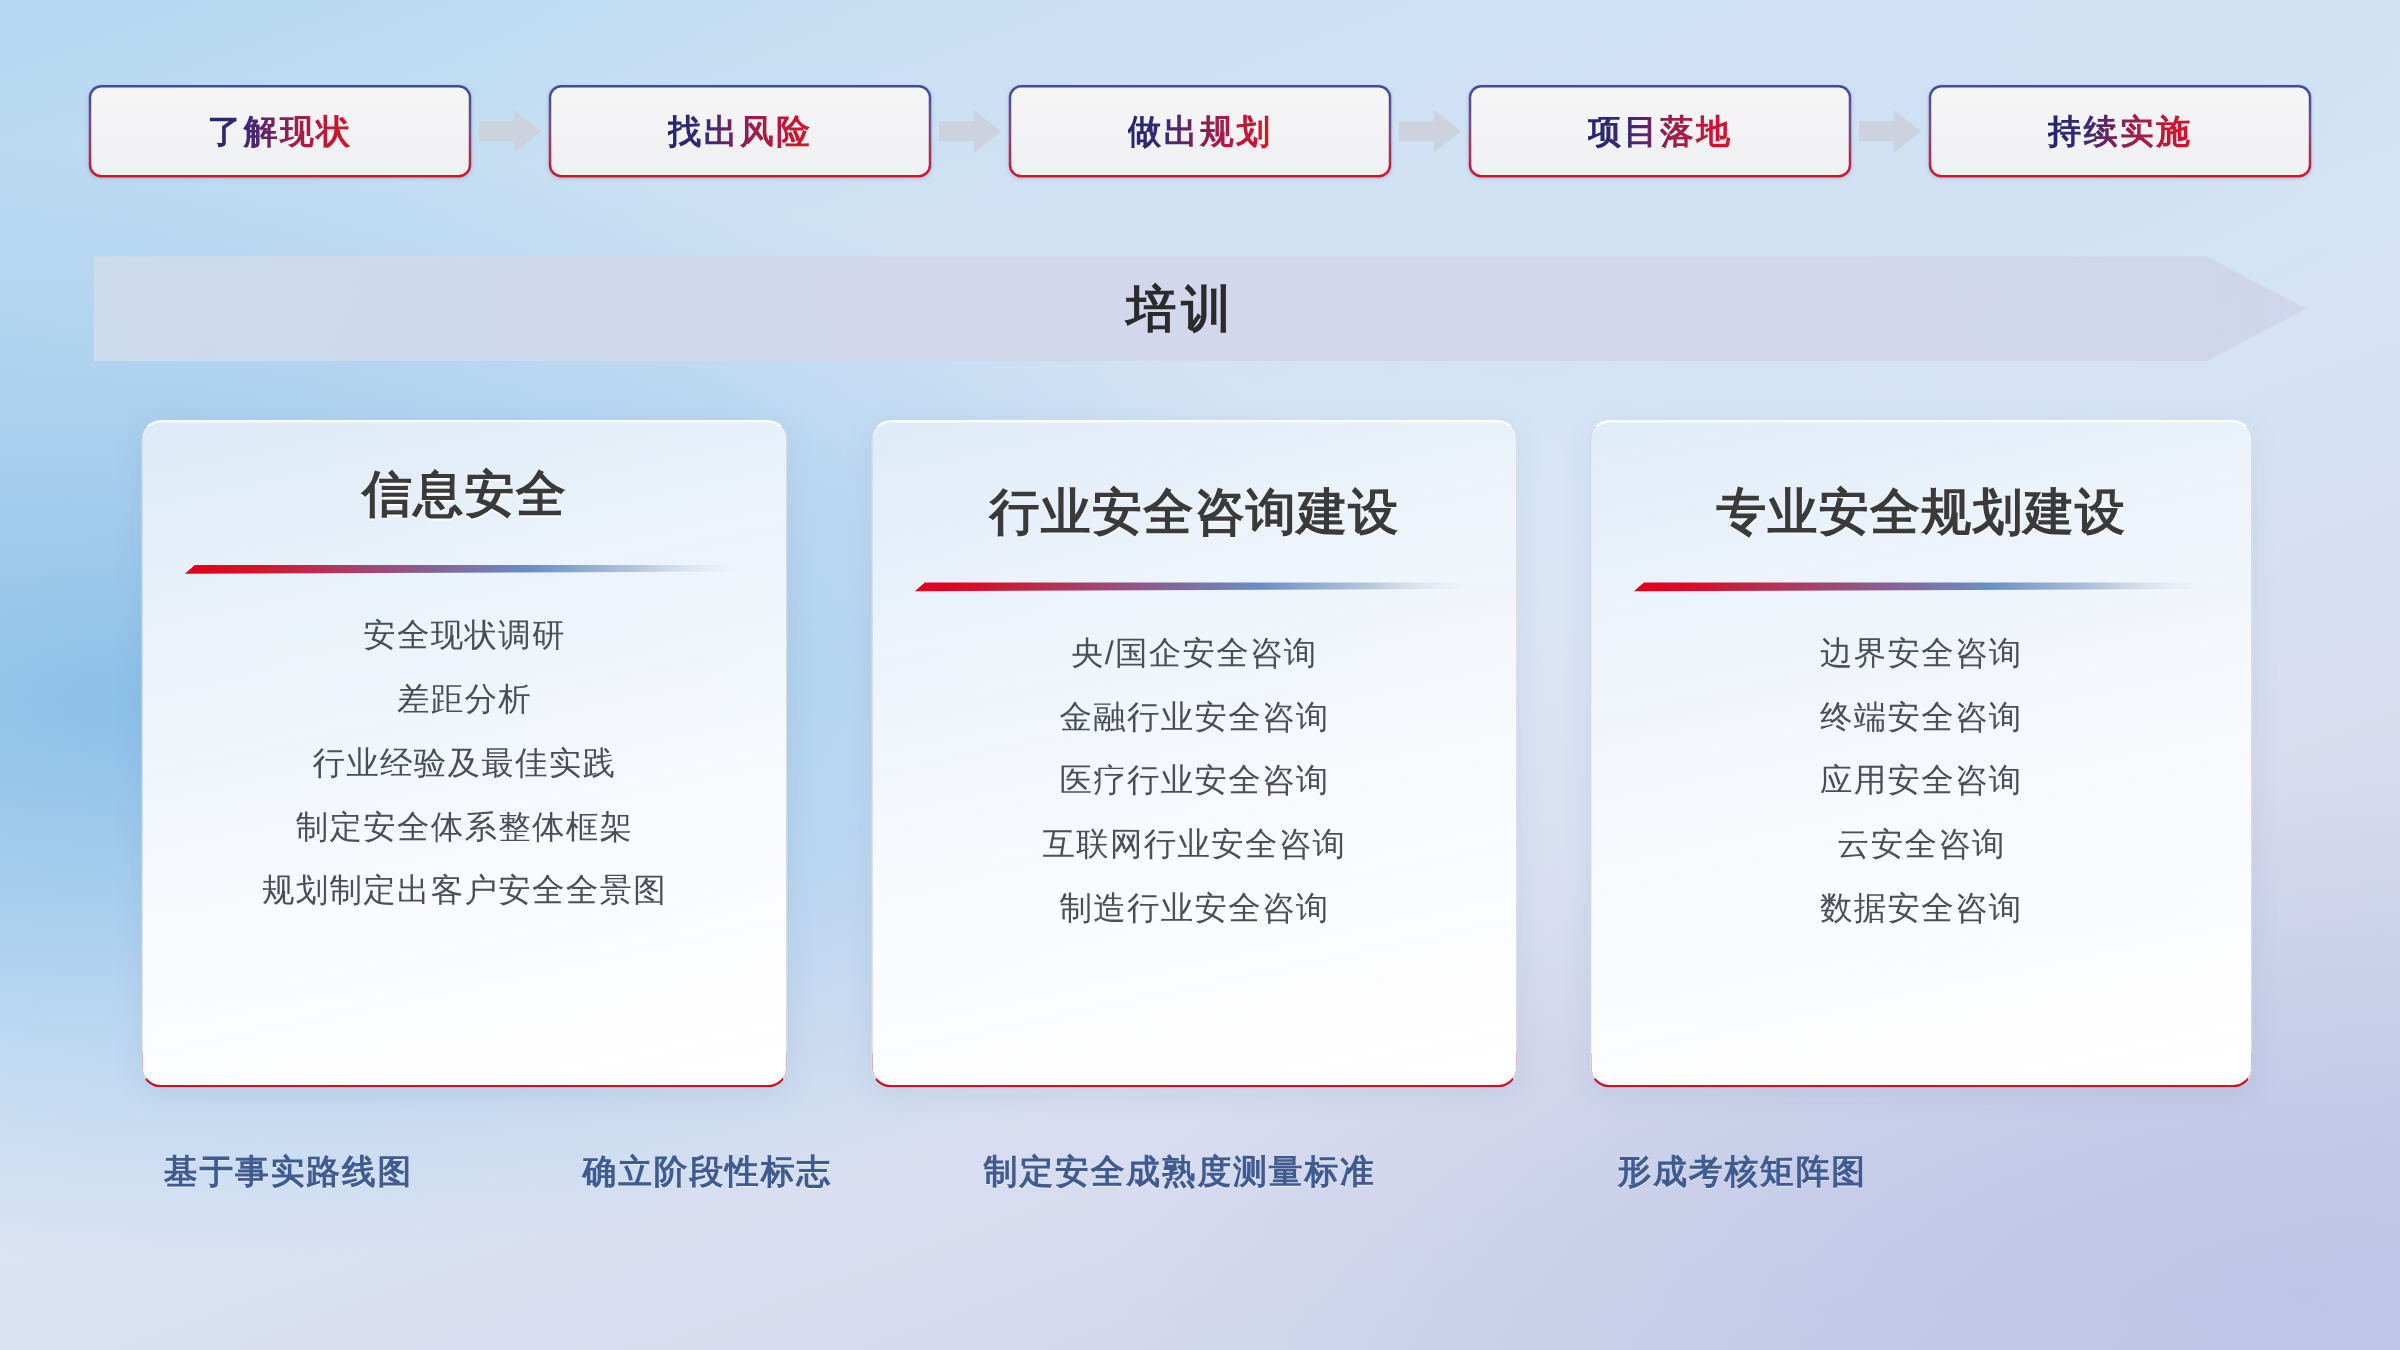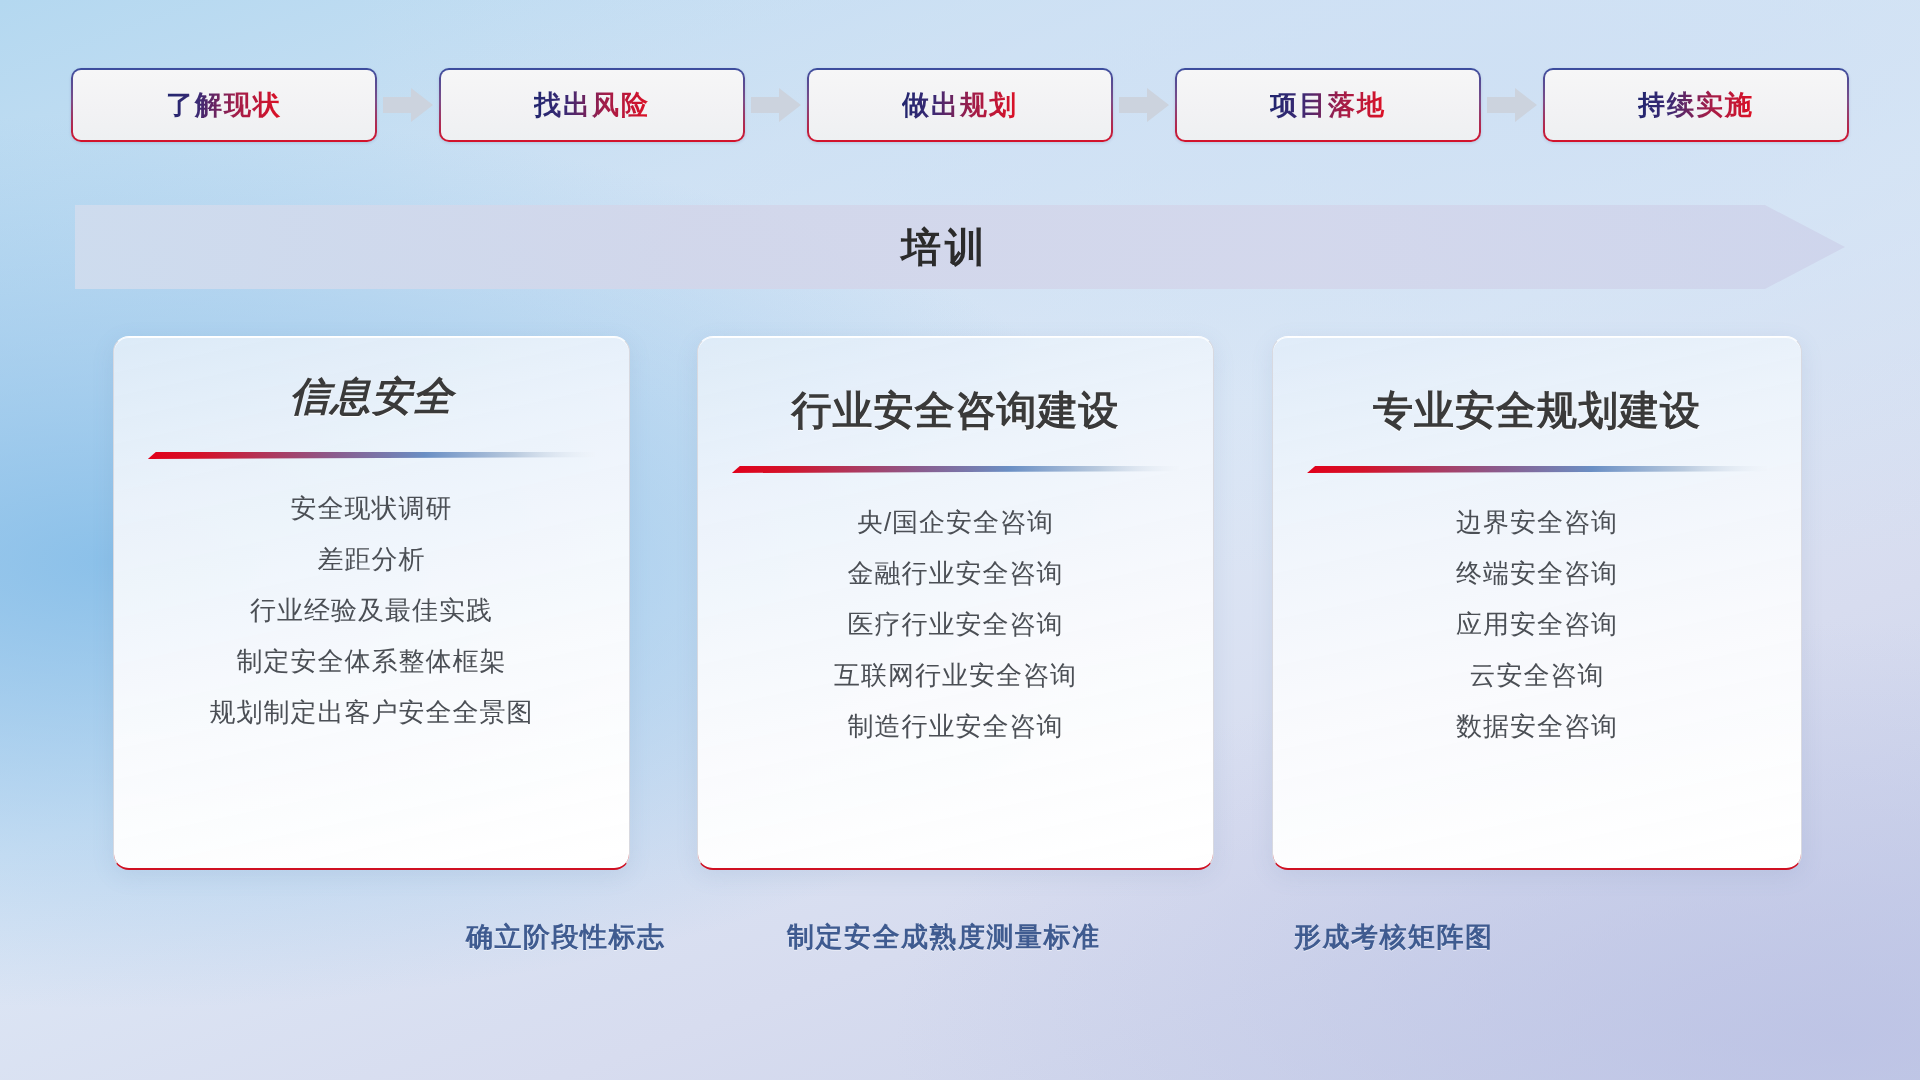--- a/index.html
+++ b/index.html
@@ -82,21 +82,21 @@
   #card-3 { left:1272px; width:530px; }
 
   .card-title {
     margin-top:48px;
     text-align:center;
     font-size:40px; font-weight:700; color:#3a3a3a; line-height:1.28;
     letter-spacing:1px;
     text-shadow:0 1px 1px rgba(255,255,255,0.9);
     padding:0 16px;
   }
-  .card-title.two-line { margin-top:34px;font-style:italic; }
+  .card-title.two-line { margin-top:34px; }
 
   .divider-wrap { margin-top:26px; padding-left:28px; padding-right:34px; }
   .divider-wrap svg { display:block; width:100%; height:14px; }
 
   .card-list {
     margin-top:27px; padding:0 22px;
     display:flex; flex-direction:column; align-items:center; gap:12px;
   }
   .card-list .li {
     font-size:26px; color:#4b4f55; letter-spacing:1px; line-height:1.5;
@@ -280,16 +280,17 @@
       <div class="li">终端安全咨询</div>
       <div class="li">应用安全咨询</div>
       <div class="li">云安全咨询</div>
       <div class="li">数据安全咨询</div>
     </div>
   </div>
 
 </div>
 
 <div class="captions">
+  <div class="caption" id="cap-1">基于事实路线图</div>
   <div class="caption" id="cap-2">确立阶段性标志</div>
   <div class="caption" id="cap-3">制定安全成熟度测量标准</div>
   <div class="caption" id="cap-4">形成考核矩阵图</div>
 </div>
 
 </body></html>

